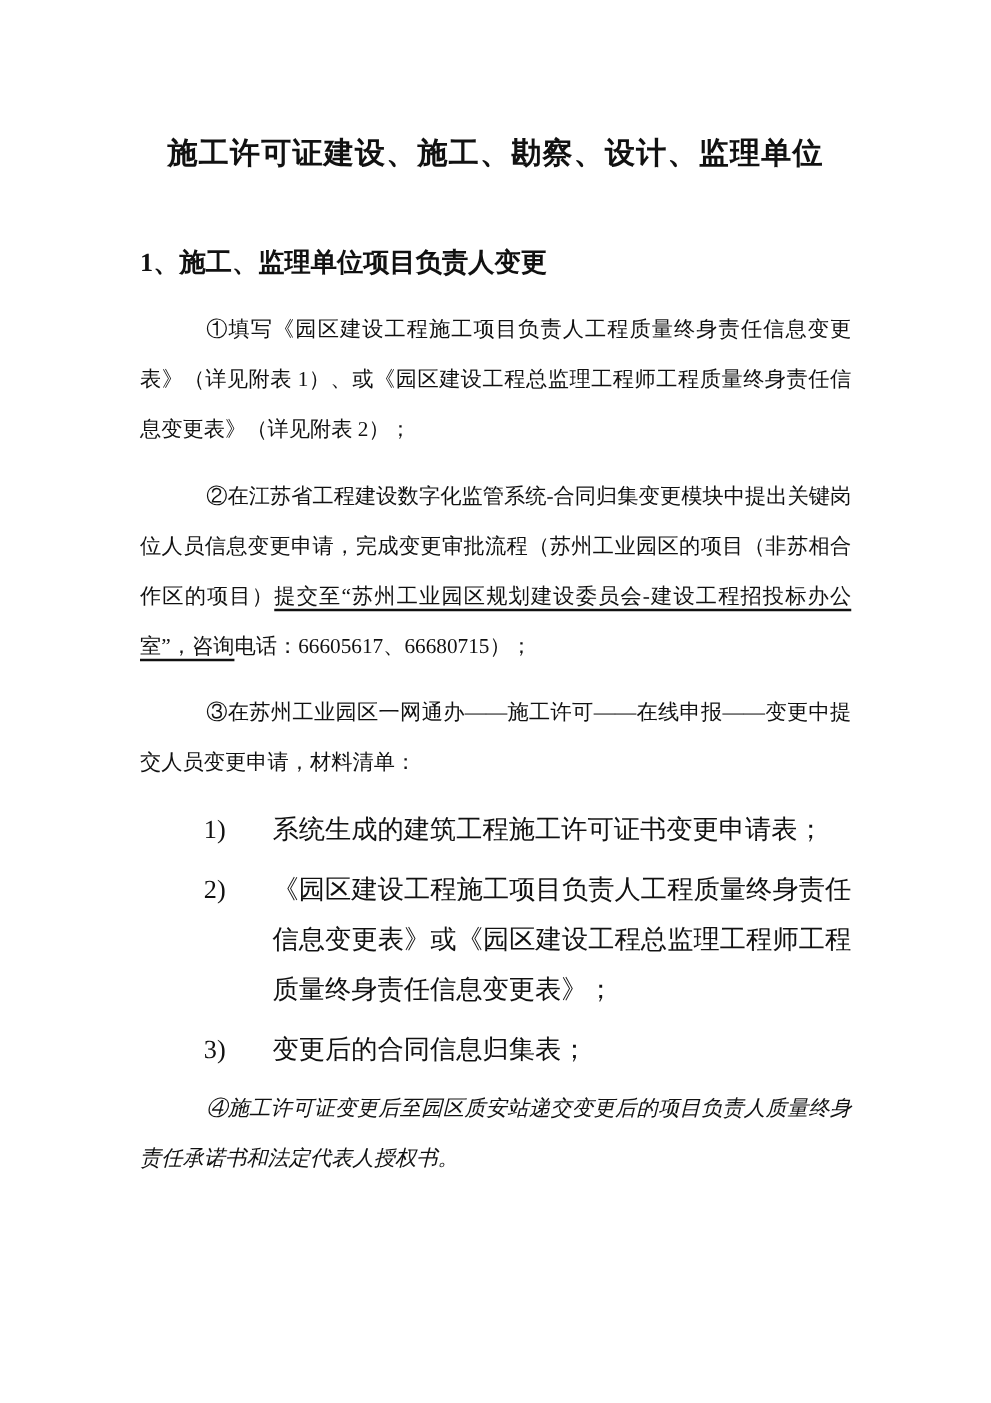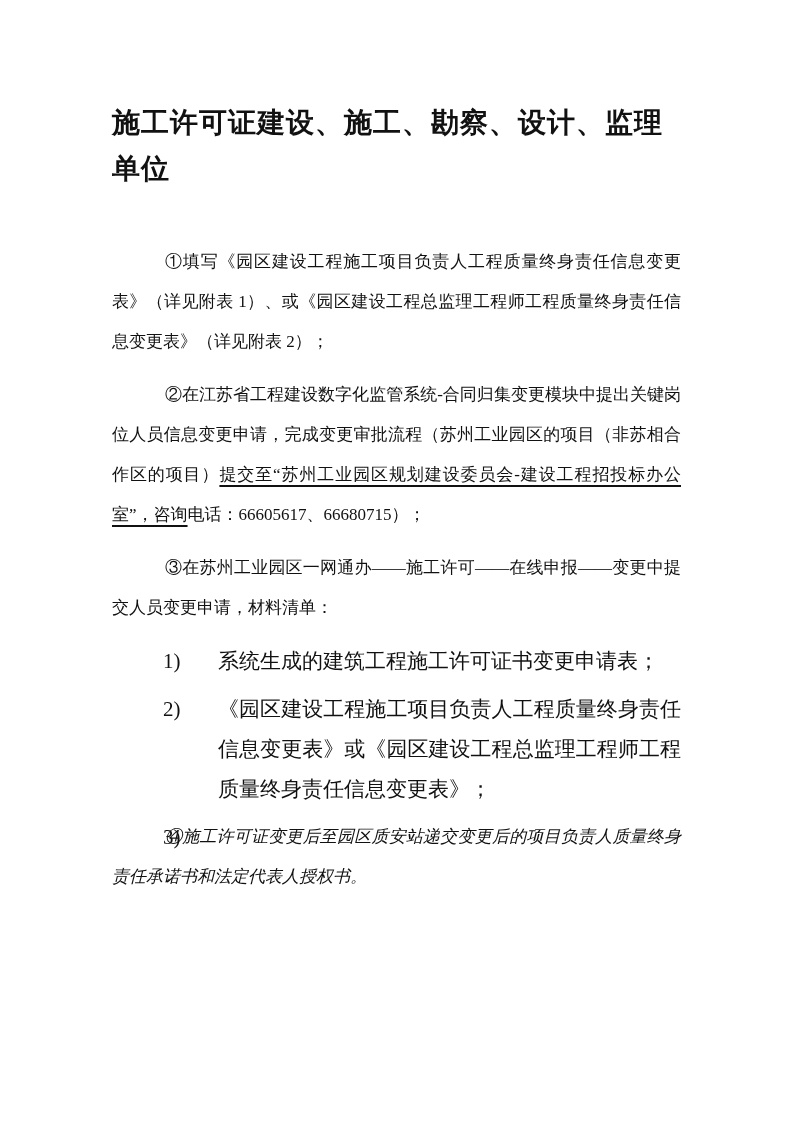--- a/index.html
+++ b/index.html
@@ -11,22 +11,22 @@
     color: #111111;
     overflow: hidden;
   }
   .page {
     width: 793px;
     height: 1122px;
     background: #ffffff;
     padding: 100px 112px 0 112px;
   }
   .doc-title {
-    text-align: left;
-    font-size: 28px;
+    text-align: center;
+    font-size: 24px;
     line-height: 46px;
     font-weight: bold;
     letter-spacing: 1px;
     margin-bottom: 50px;
   }
   .doc-title .tline { display: block; }
   .section-heading {
     font-size: 21px;
     line-height: 28px;
     font-weight: bold;
@@ -67,36 +67,38 @@
 </style>
 </head>
 <body>
 
 <div class="page">
 
   <h1 class="doc-title">
     <span class="tline">施工许可证建设、施工、勘察、设计、监理单位</span>
   </h1>
 
+  <h2 class="section-heading">1、施工、监理单位项目负责人变更</h2>
 
   <p class="body-para">①填写《园区建设工程施工项目负责人工程质量终身责任信息变更表》（详见附表 1）、或《园区建设工程总监理工程师工程质量终身责任信息变更表》（详见附表 2）；</p>
 
   <p class="body-para break-all"><span>②在江苏省工程建设数字化监管系统-合同归集变更模块中提出关键岗位人员信息变更申请，完成变更审批流程（苏州工业园区的项目（非苏相合作区的项目）</span><u>提交至“苏州工业园区规划建设委员会-建设工程招投标办公室”，咨询</u><span>电话：66605617、66680715）；</span></p>
 
   <p class="body-para">③在苏州工业园区一网通办——施工许可——在线申报——变更中提交人员变更申请，材料清单：</p>
 
   <ol class="materials-list">
     <li class="list-item">
       <span class="num">1)</span>
       <span class="txt">系统生成的建筑工程施工许可证书变更申请表；</span>
     </li>
     <li class="list-item">
       <span class="num">2)</span>
       <span class="txt">《园区建设工程施工项目负责人工程质量终身责任信息变更表》或《园区建设工程总监理工程师工程质量终身责任信息变更表》；</span>
     </li>
     <li class="list-item">
       <span class="num">3)</span>
+      <span class="txt">变更后的合同信息归集表；</span>
     </li>
   </ol>
 
   <p class="body-para last-para">④施工许可证变更后至园区质安站递交变更后的项目负责人质量终身责任承诺书和法定代表人授权书。</p>
 
 </div>
 
 </body></html>

